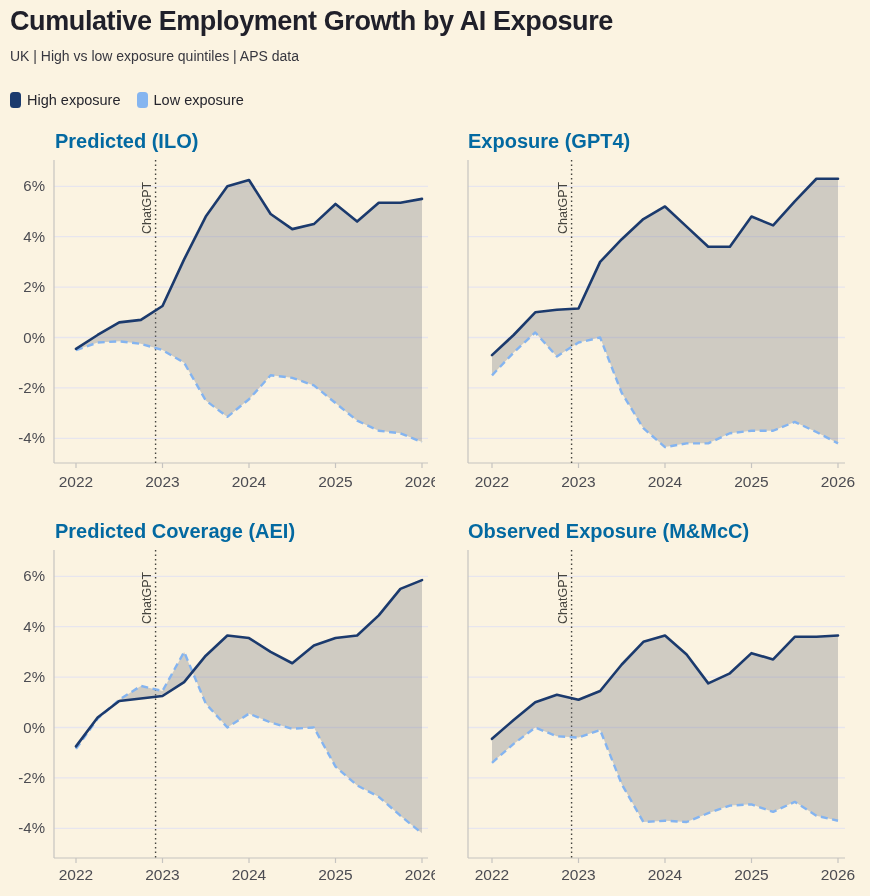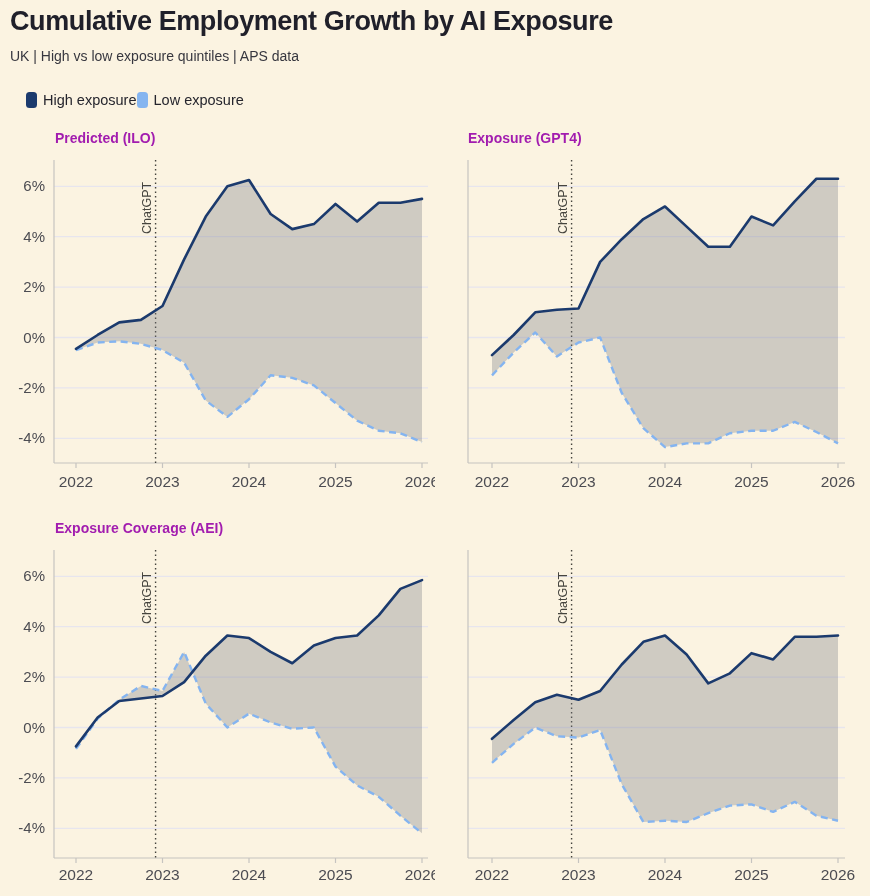--- a/index.html
+++ b/index.html
@@ -1,23 +1,23 @@
 <!DOCTYPE html>
 <html><head>
 <meta charset="utf-8">
 <style>
   html,body{margin:0;padding:0;}
   body{width:870px;height:896px;background:#fbf3e1;font-family:"Liberation Sans",sans-serif;overflow:hidden;}
   .page{position:relative;width:870px;height:896px;background:#fbf3e1;}
   .page-title{position:absolute;left:10px;top:6px;margin:0;font-size:27px;font-weight:700;letter-spacing:-0.4px;color:#20202a;}
   .subtitle{position:absolute;left:10px;top:48px;font-size:14px;color:#37373f;}
-  .legend{position:absolute;left:26px;top:92px;display:flex;align-items:center;}
+  .legend{position:absolute;left:10px;top:92px;display:flex;gap:16px;align-items:center;}
   .legend-item{display:flex;align-items:center;gap:6px;font-size:14.5px;color:#25252d;}
   .swatch{display:inline-block;width:11px;height:16px;border-radius:3.5px;}
-  .panel-title{position:absolute;font-size:14px;font-weight:700;color:#a21caf;}
+  .panel-title{position:absolute;font-size:20px;font-weight:700;color:#0369a1;}
   svg.plot{position:absolute;display:block;}
 </style>
 </head>
 <body>
 
 <div class="page">
   <h1 class="page-title">Cumulative Employment Growth by AI Exposure</h1>
   <div class="subtitle">UK | High vs low exposure quintiles | APS data</div>
 
   <div class="legend">
@@ -26,21 +26,22 @@
       <span>High exposure</span>
     </span>
     <span class="legend-item">
       <span class="swatch" style="background: rgb(133, 181, 240);"></span>
       <span>Low exposure</span>
     </span>
   </div>
 
   <div class="panel-title" style="left:55px;top:130px">Predicted (ILO)</div>
   <div class="panel-title" style="left:468px;top:130px">Exposure (GPT4)</div>
-  <div class="panel-title" style="left:55px;top:520px">Exposure Coverage (AEI)</div>
+  <div class="panel-title" style="left:55px;top:520px">Predicted Coverage (AEI)</div>
+  <div class="panel-title" style="left:468px;top:520px">Observed Exposure (M&amp;McC)</div>
 
   <svg class="plot" style="left:0;top:146px" width="435" height="352">
       <line x1="54" x2="428" y1="40.30000000000001" y2="40.30000000000001" stroke="#e7e5ee" stroke-width="1.3"></line>
       <text x="45" y="45.30000000000001" text-anchor="end" font-size="15" fill="#4c4c52">6%</text>
       <line x1="54" x2="428" y1="90.7" y2="90.7" stroke="#e7e5ee" stroke-width="1.3"></line>
       <text x="45" y="95.7" text-anchor="end" font-size="15" fill="#4c4c52">4%</text>
       <line x1="54" x2="428" y1="141.1" y2="141.1" stroke="#e7e5ee" stroke-width="1.3"></line>
       <text x="45" y="146.1" text-anchor="end" font-size="15" fill="#4c4c52">2%</text>
       <line x1="54" x2="428" y1="191.5" y2="191.5" stroke="#e7e5ee" stroke-width="1.3"></line>
       <text x="45" y="196.5" text-anchor="end" font-size="15" fill="#4c4c52">0%</text>

